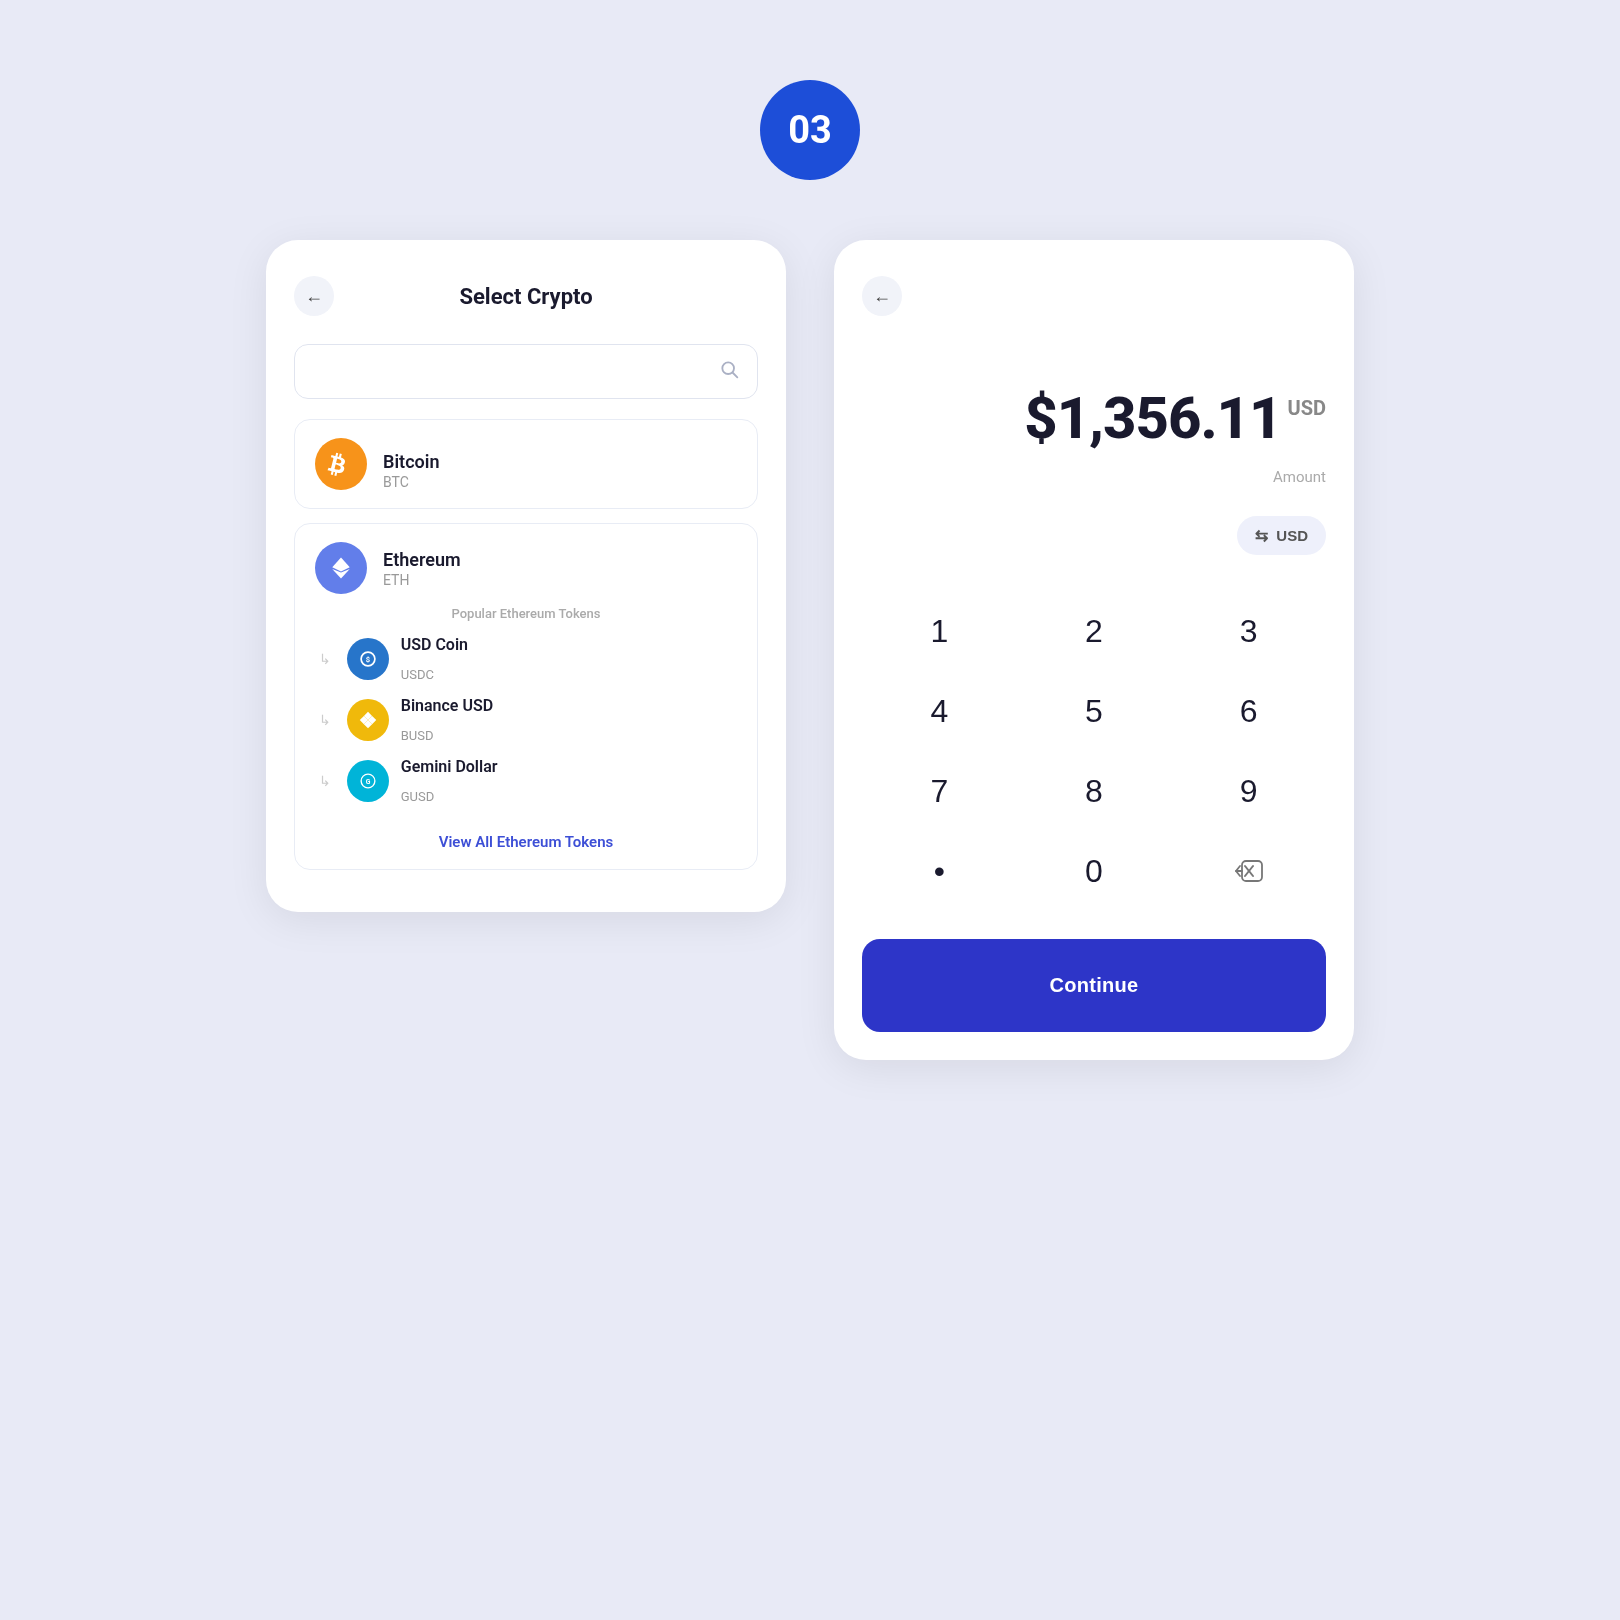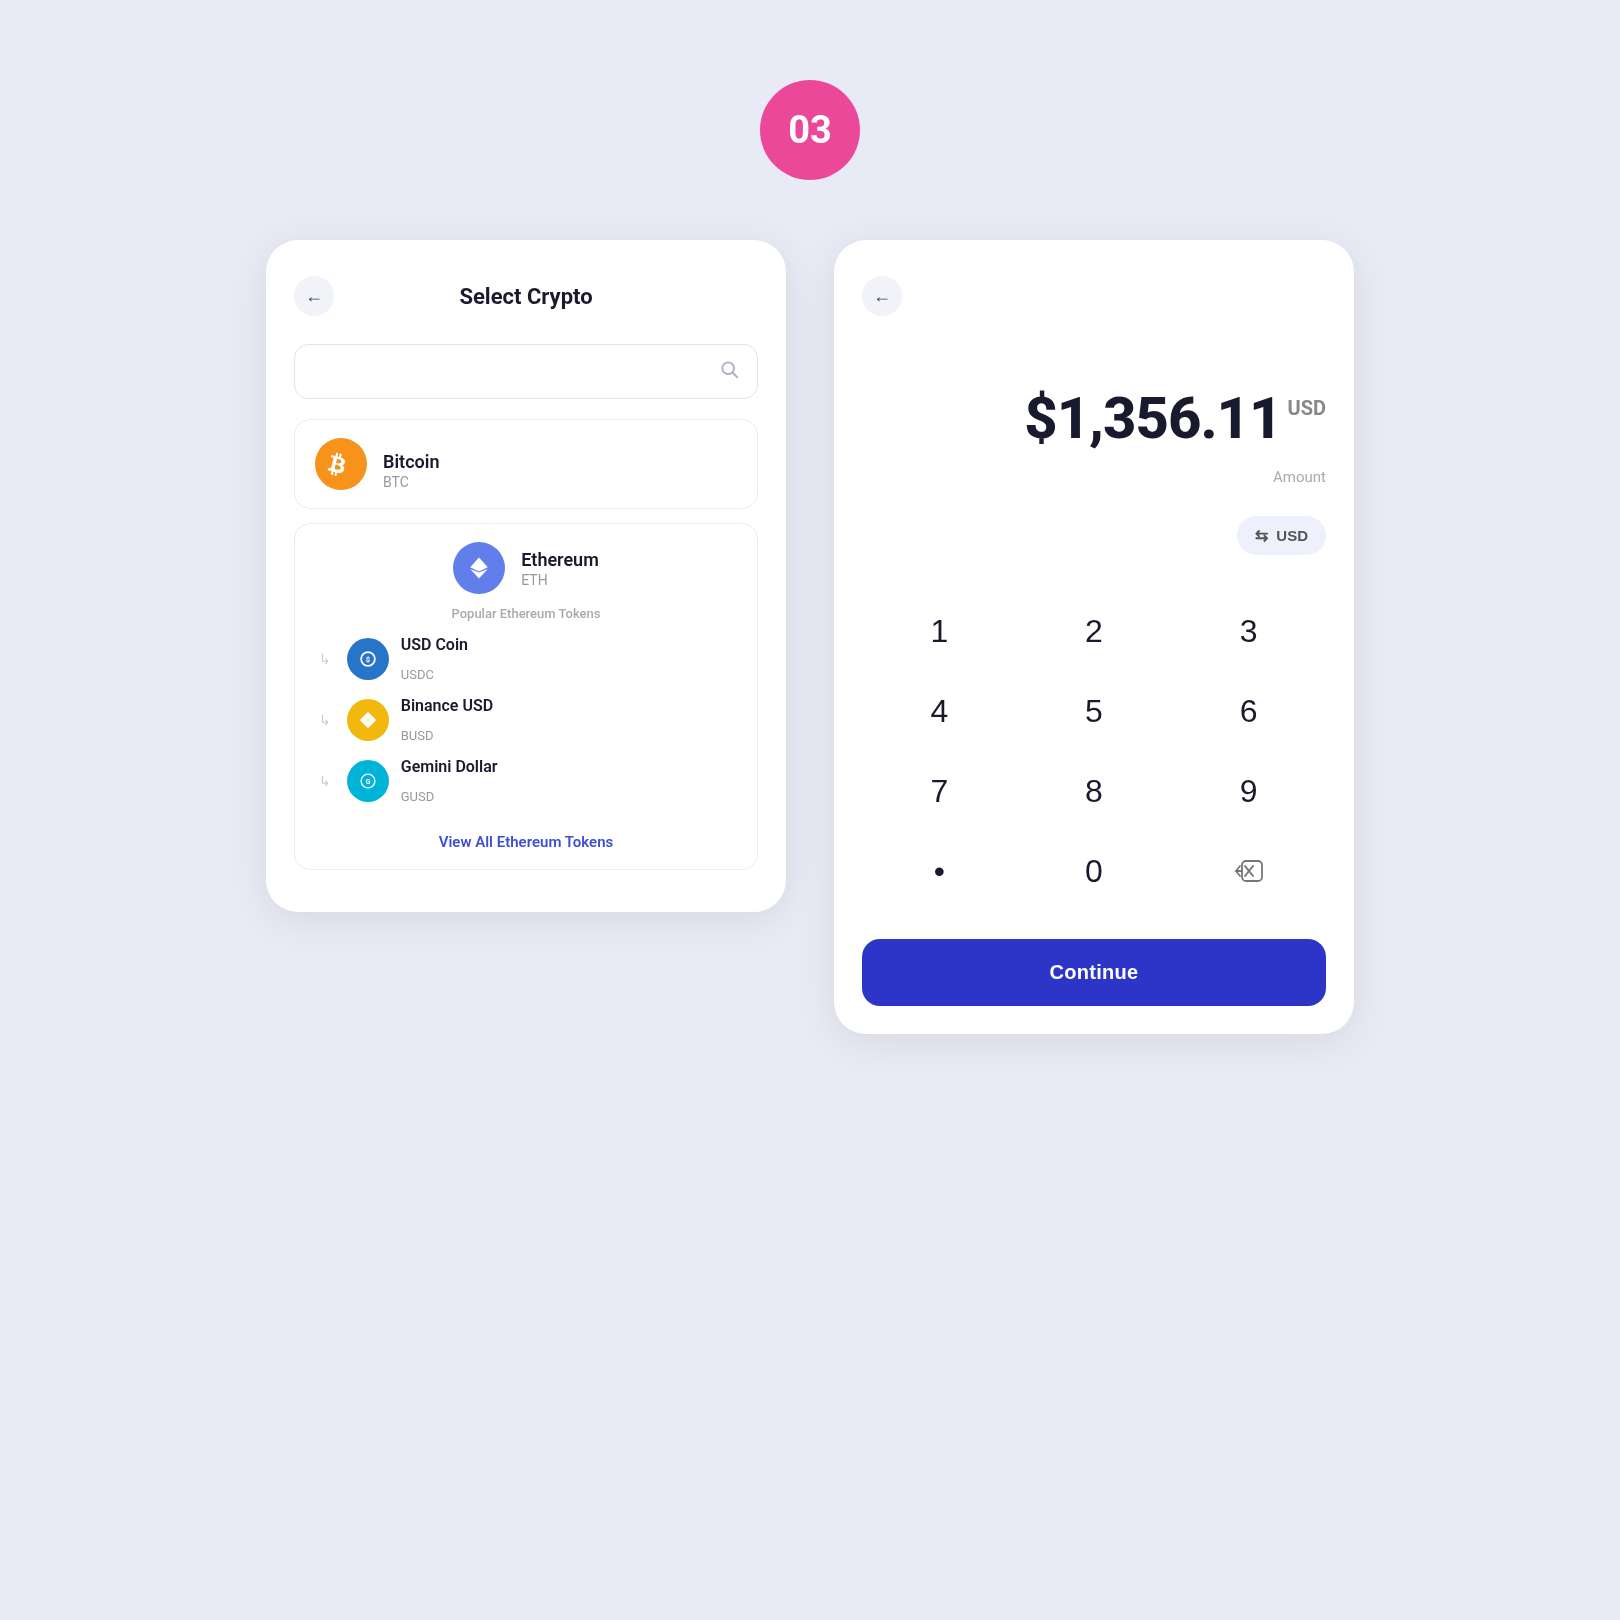--- a/index.html
+++ b/index.html
@@ -13,21 +13,21 @@
       align-items: center;
       justify-content: flex-start;
       font-family: -apple-system, BlinkMacSystemFont, 'Segoe UI', Roboto, sans-serif;
       padding-top: 80px;
     }
 
     .step-badge {
       width: 100px;
       height: 100px;
       border-radius: 50%;
-      background: #ec4899;
+      background: #1d4ed8;
       color: white;
       font-size: 38px;
       font-weight: 700;
       display: flex;
       align-items: center;
       justify-content: center;
       margin-bottom: 60px;
     }
 
     .panels-row {
@@ -150,21 +150,20 @@
       border-radius: 16px;
       padding: 18px 20px;
       margin-bottom: 14px;
     }
 
     .eth-header {
       display: flex;
       align-items: center;
       gap: 16px;
       margin-bottom: 12px;
-      justify-content: center;
     }
 
     .eth-desc {
       font-size: 14px;
       color: #888;
       line-height: 1.5;
       margin-bottom: 16px;
     }
 
     .popular-label {
@@ -304,21 +303,21 @@
       transition: background 0.1s;
     }
 
     .num-key.delete-key {
       font-size: 22px;
       color: #777;
     }
 
     .continue-btn {
       width: 100%;
-      padding: 22px;
+      padding: 35px;
       background: #2d35c8;
       color: white;
       border: none;
       border-radius: 18px;
       font-size: 20px;
       font-weight: 700;
       cursor: pointer;
       letter-spacing: 0.3px;
     }
   </style>

